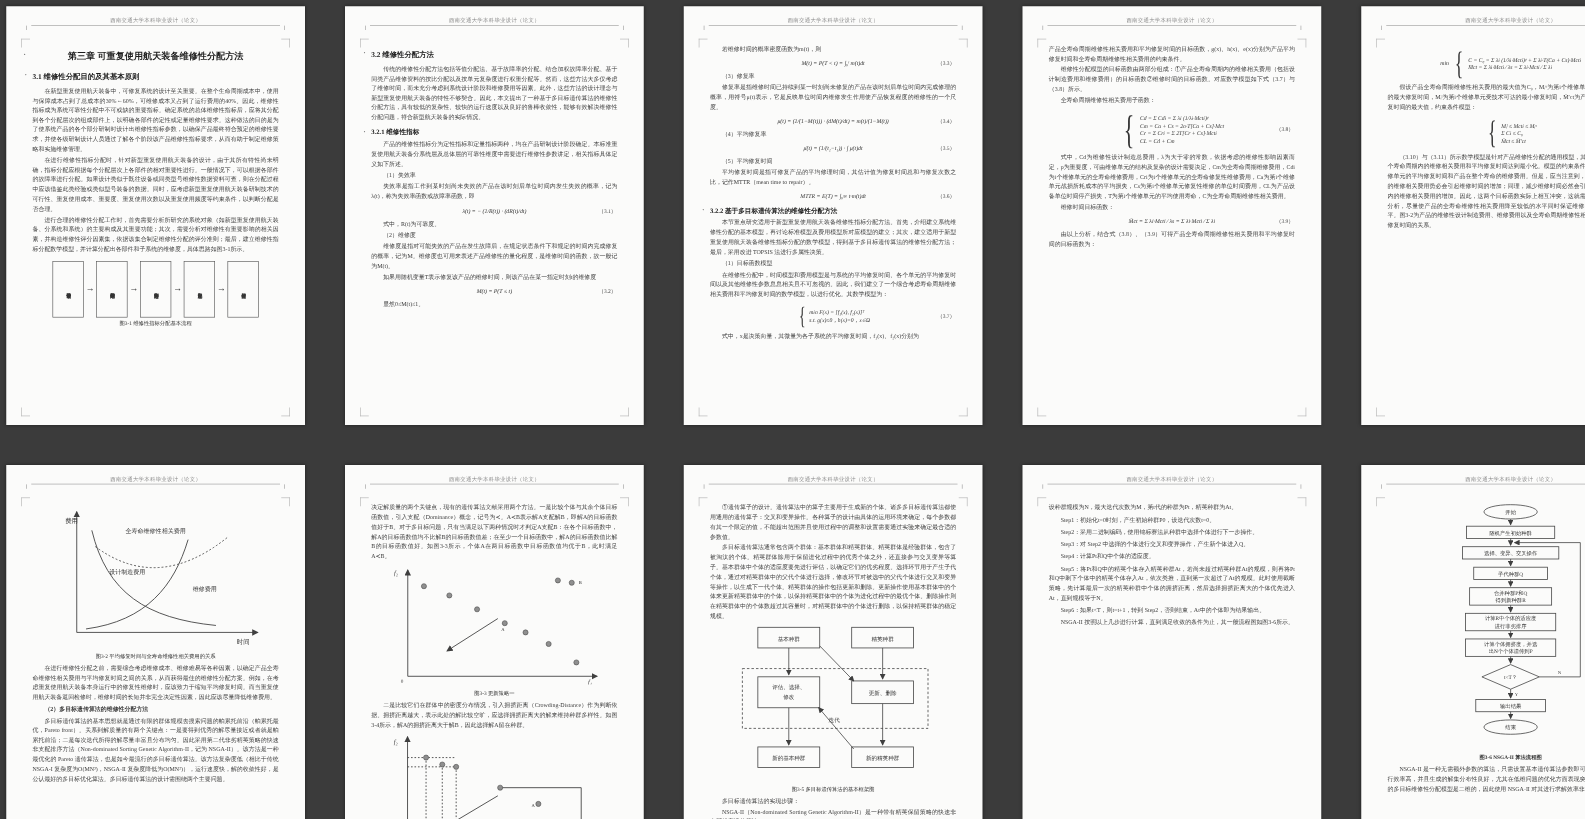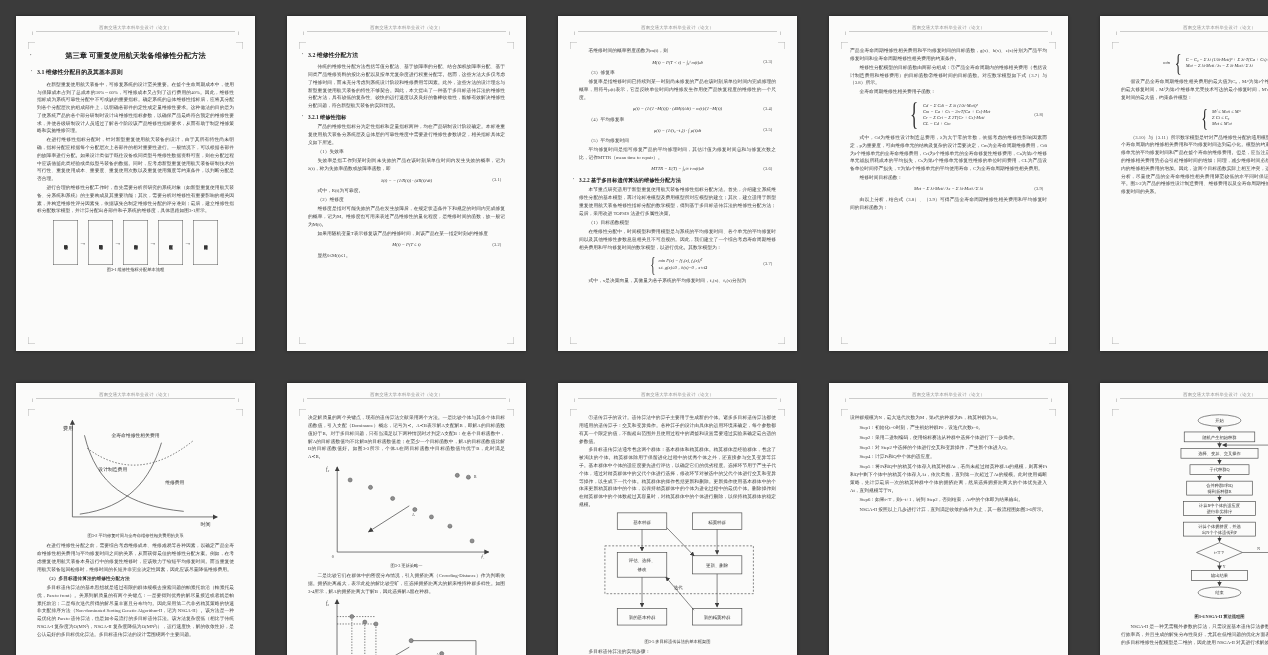--- a/index.html
+++ b/index.html
@@ -1,20 +1,20 @@
 <!DOCTYPE html>
 <html><head>
 <meta charset="utf-8">
 <style>
   html,body{margin:0;padding:0}
   body{width:1268px;height:655px;background:#3b3b3b;overflow:hidden;
        font-family:"Liberation Serif",serif;}
   .grid{position:absolute;inset:0;display:grid;
         grid-template-columns:repeat(5,239px);grid-auto-rows:335px;
-        gap:32px;padding:16px;}
+        gap:32px;padding:5px;}
   .slot{position:relative;width:239px;height:335px;}
   .page{position:absolute;top:0;left:0;width:478px;height:670px;
         transform:scale(.5);transform-origin:0 0;background:#fbfbfa;
         box-shadow:0 0 6px rgba(0,0,0,.45);overflow:hidden;}
   
   .phead{position:absolute;top:18px;left:40px;right:40px;text-align:center;}
   .ht{font-size:8.6px;color:#8b8b8b;letter-spacing:.5px;line-height:1;}
   .hl{margin-top:3px;border-top:1px solid #9c9c9c;position:relative;height:0;}
   .hl::before,.hl::after{content:"";position:absolute;top:0;width:1px;height:7px;background:#9c9c9c;}
   .hl::before{left:-8px}.hl::after{right:-8px}

